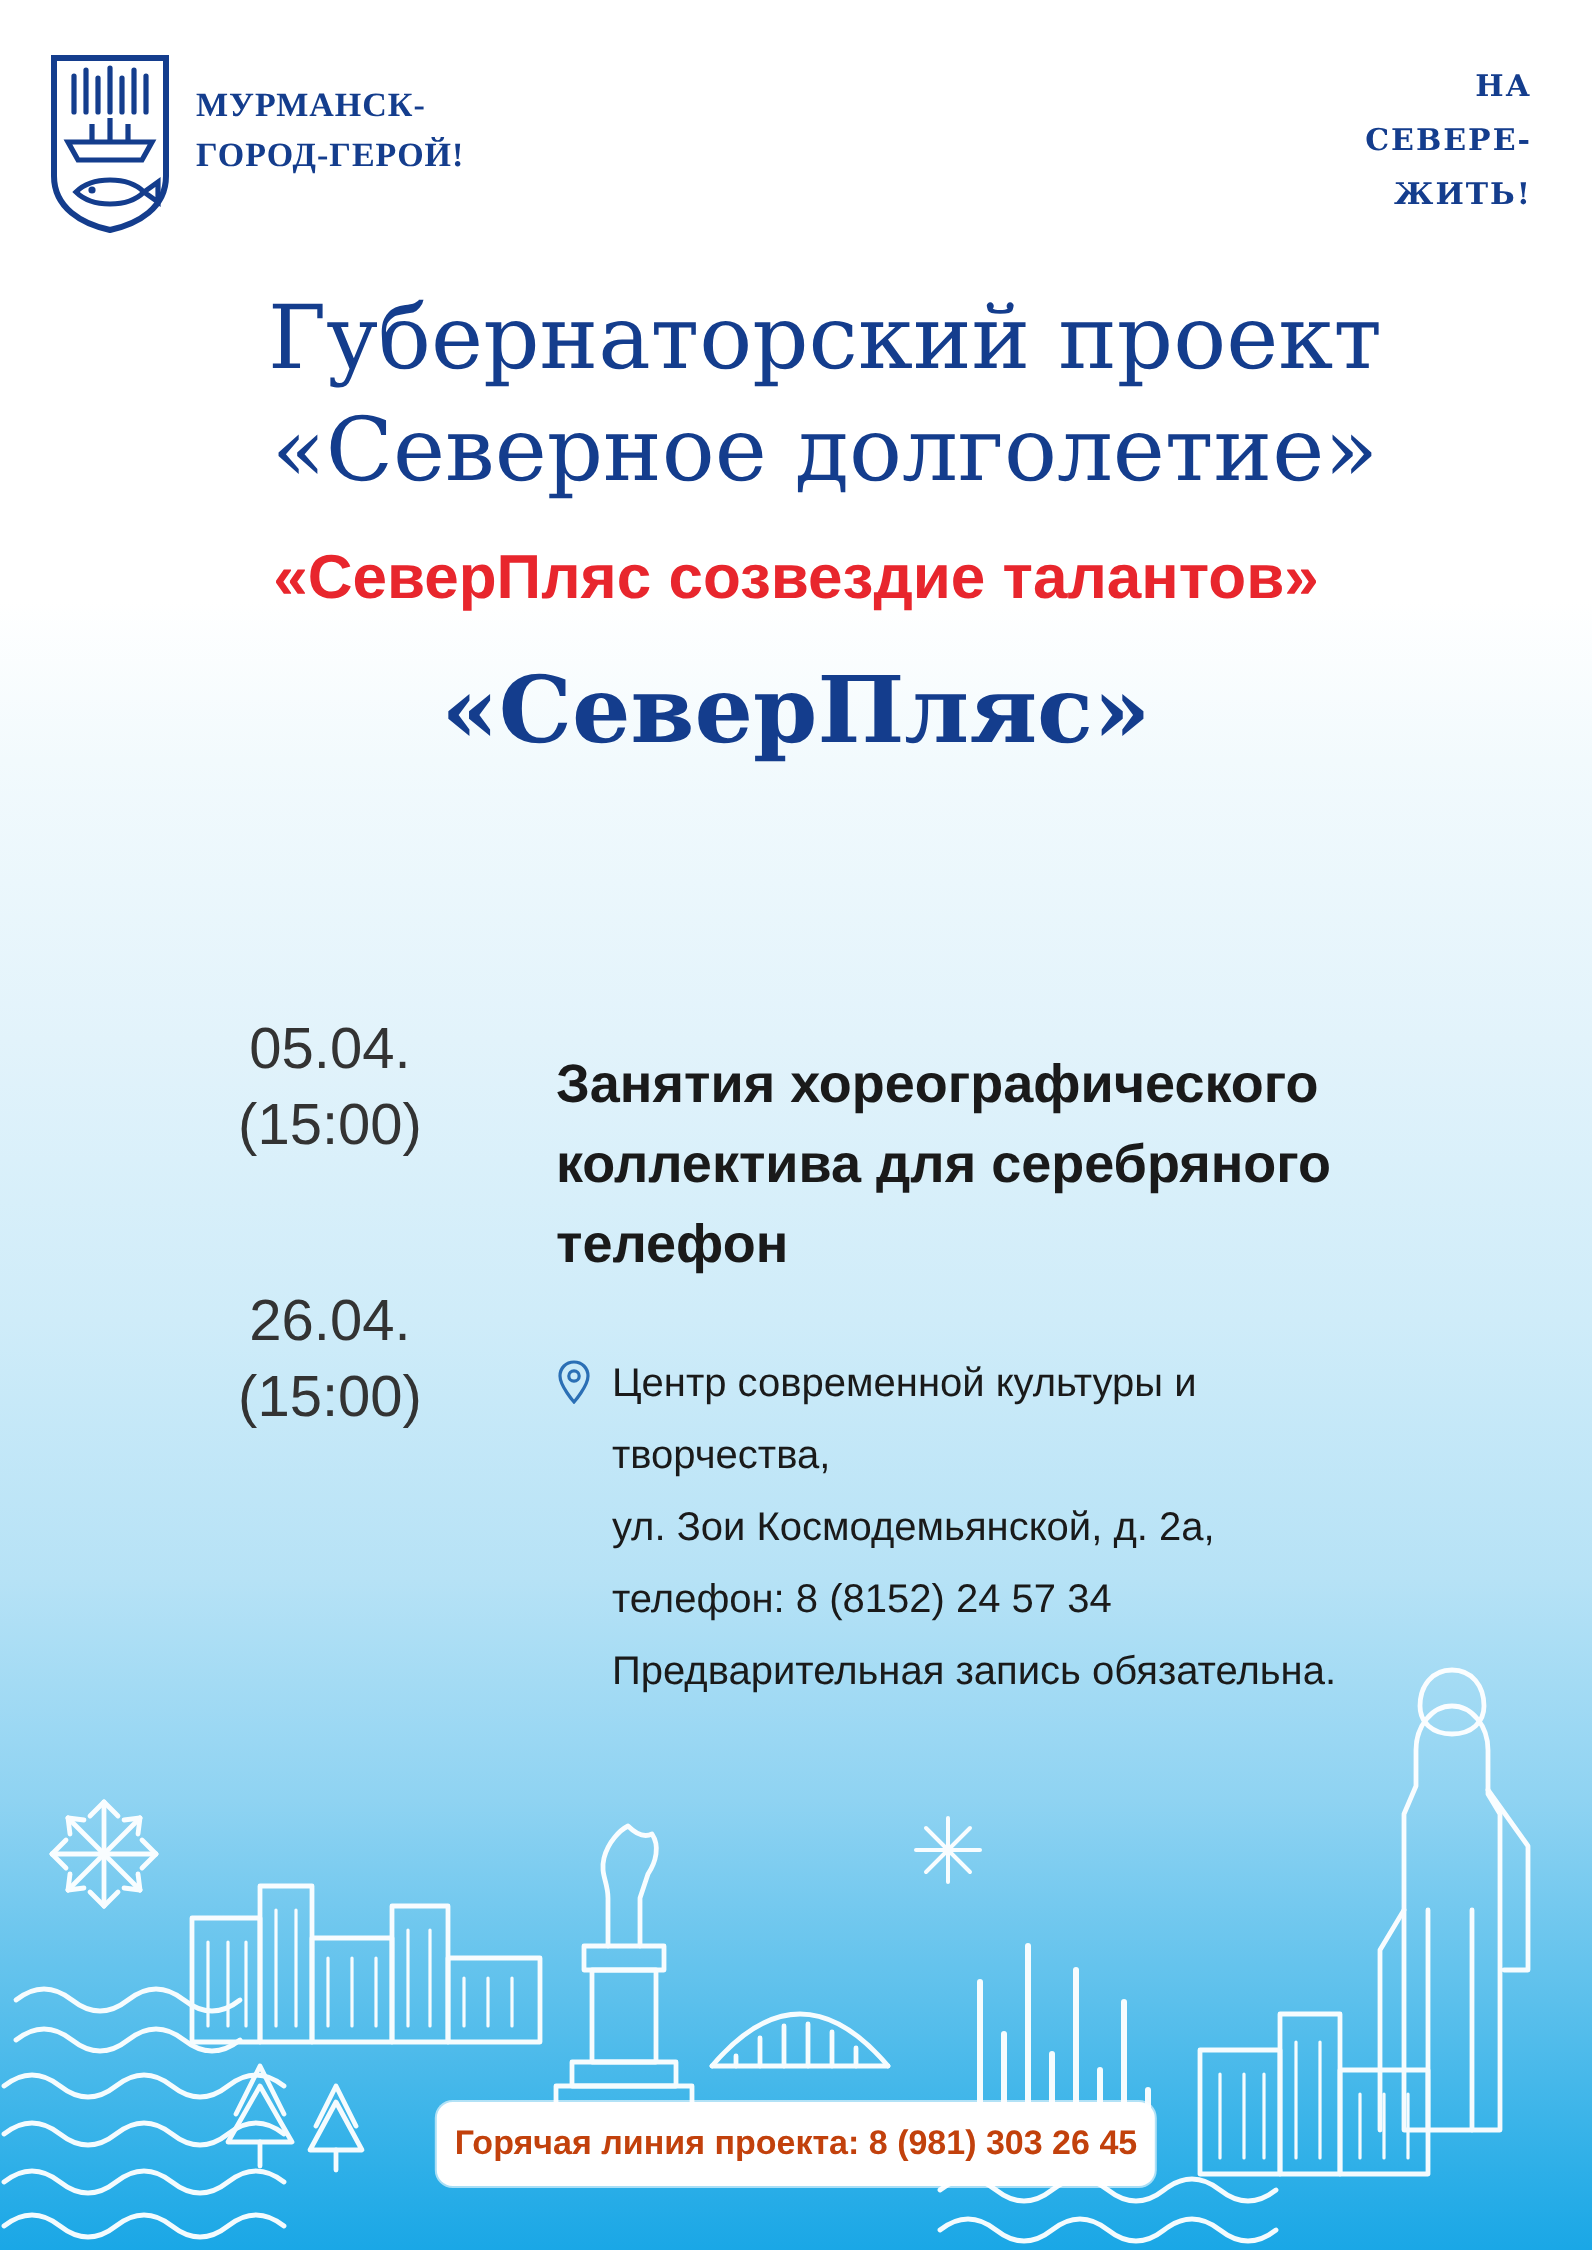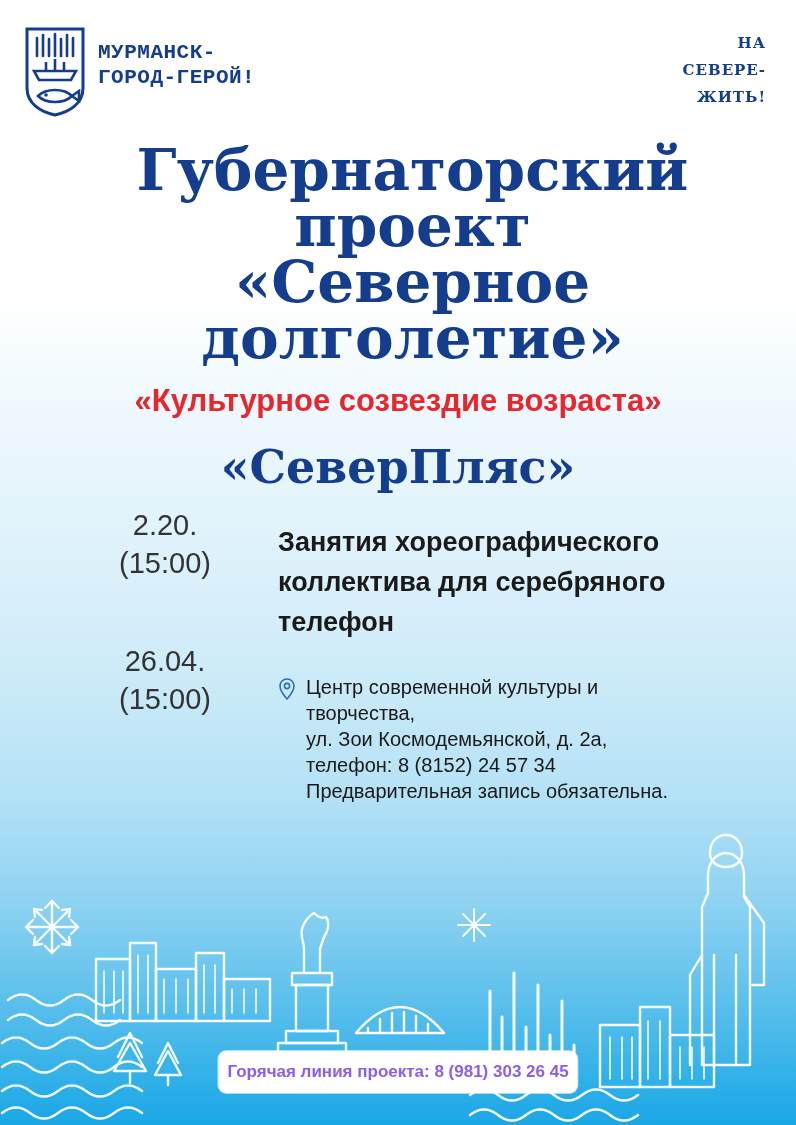--- a/index.html
+++ b/index.html
@@ -56,23 +56,23 @@
     display: flex;
     align-items: flex-start;
   }
   .logo-shield {
     width: 62px;
     height: 92px;
   }
   .logo-text {
     margin-left: 12px;
     margin-top: 14px;
-    font-family: Liberation Mono, monospace;
-    font-weight: bold;
-    font-size: 21px;
+    font-family: Liberation Serif, serif;
+    font-weight: bold;
+    font-size: 17px;
     line-height: 25px;
     letter-spacing: 0.5px;
     color: #143d8d;
     text-transform: uppercase;
   }
   .slogan {
     position: absolute;
     right: 30px;
     top: 8px;
     text-align: right;
@@ -88,22 +88,22 @@
   
   .titles {
     position: absolute;
     top: 142px;
     left: 0;
     width: 796px;
     text-align: center;
   }
   .title-main {
     font-family: "DejaVu Serif", serif;
-    font-weight: bold;
-    font-size: 58px;
+    font-weight: normal;
+    font-size: 44px;
     line-height: 56px;
     color: #143d8d;
     letter-spacing: 0px;
     padding-left: 29px;
   }
   .title-red {
     margin-top: 16px;
     font-family: "Liberation Sans", sans-serif;
     font-weight: bold;
     font-size: 31px;
@@ -149,21 +149,21 @@
     font-weight: bold;
     font-size: 27px;
     line-height: 40px;
     color: #1a1a1a;
   }
   .venue {
     margin-top: 32px;
     position: relative;
     padding-left: 28px;
     font-size: 20px;
-    line-height: 26px;
+    line-height: 36px;
     color: #1a1a1a;
   }
   .pin-icon {
     position: absolute;
     left: 0;
     top: 4px;
     width: 18px;
     height: 22px;
   }
 
@@ -171,21 +171,21 @@
   .hotline {
     position: absolute;
     left: 50%;
     transform: translateX(-50%);
     bottom: 32px;
     background: #ffffff;
     border-radius: 8px;
     padding: 11px 9px;
     font-weight: bold;
     font-size: 17px;
-    color: #8b5cf6;
+    color: #c2410c;
     white-space: nowrap;
     box-shadow: 0 0 0 1px rgba(255,255,255,0.6);
   }
 </style>
 </head>
 <body>
 
 <div class="poster">
 
   <div class="header">
@@ -223,29 +223,29 @@
       <div>Севере-</div>
       <div>жить!</div>
     </div>
   </div>
 
   <div class="titles">
     <div class="title-main">
       <div>Губернаторский проект</div>
       <div>«Северное долголетие»</div>
     </div>
-    <div class="title-red">«Культурное созвездие возраста»</div>
+    <div class="title-red">«СеверПляс созвездие талантов»</div>
     <div class="title-project">«СеверПляс»</div>
   </div>
 
   <div class="event">
 
     <div class="dates">
       <div class="date-1">
-        <div>2.20.</div>
+        <div>05.04.</div>
         <div>(15:00)</div>
       </div>
       <div class="date-2">
         <div>26.04.</div>
         <div>(15:00)</div>
       </div>
     </div>
 
     <div class="desc">
       <div class="desc-title">Занятия хореографического коллектива для серебряного телефон</div>

